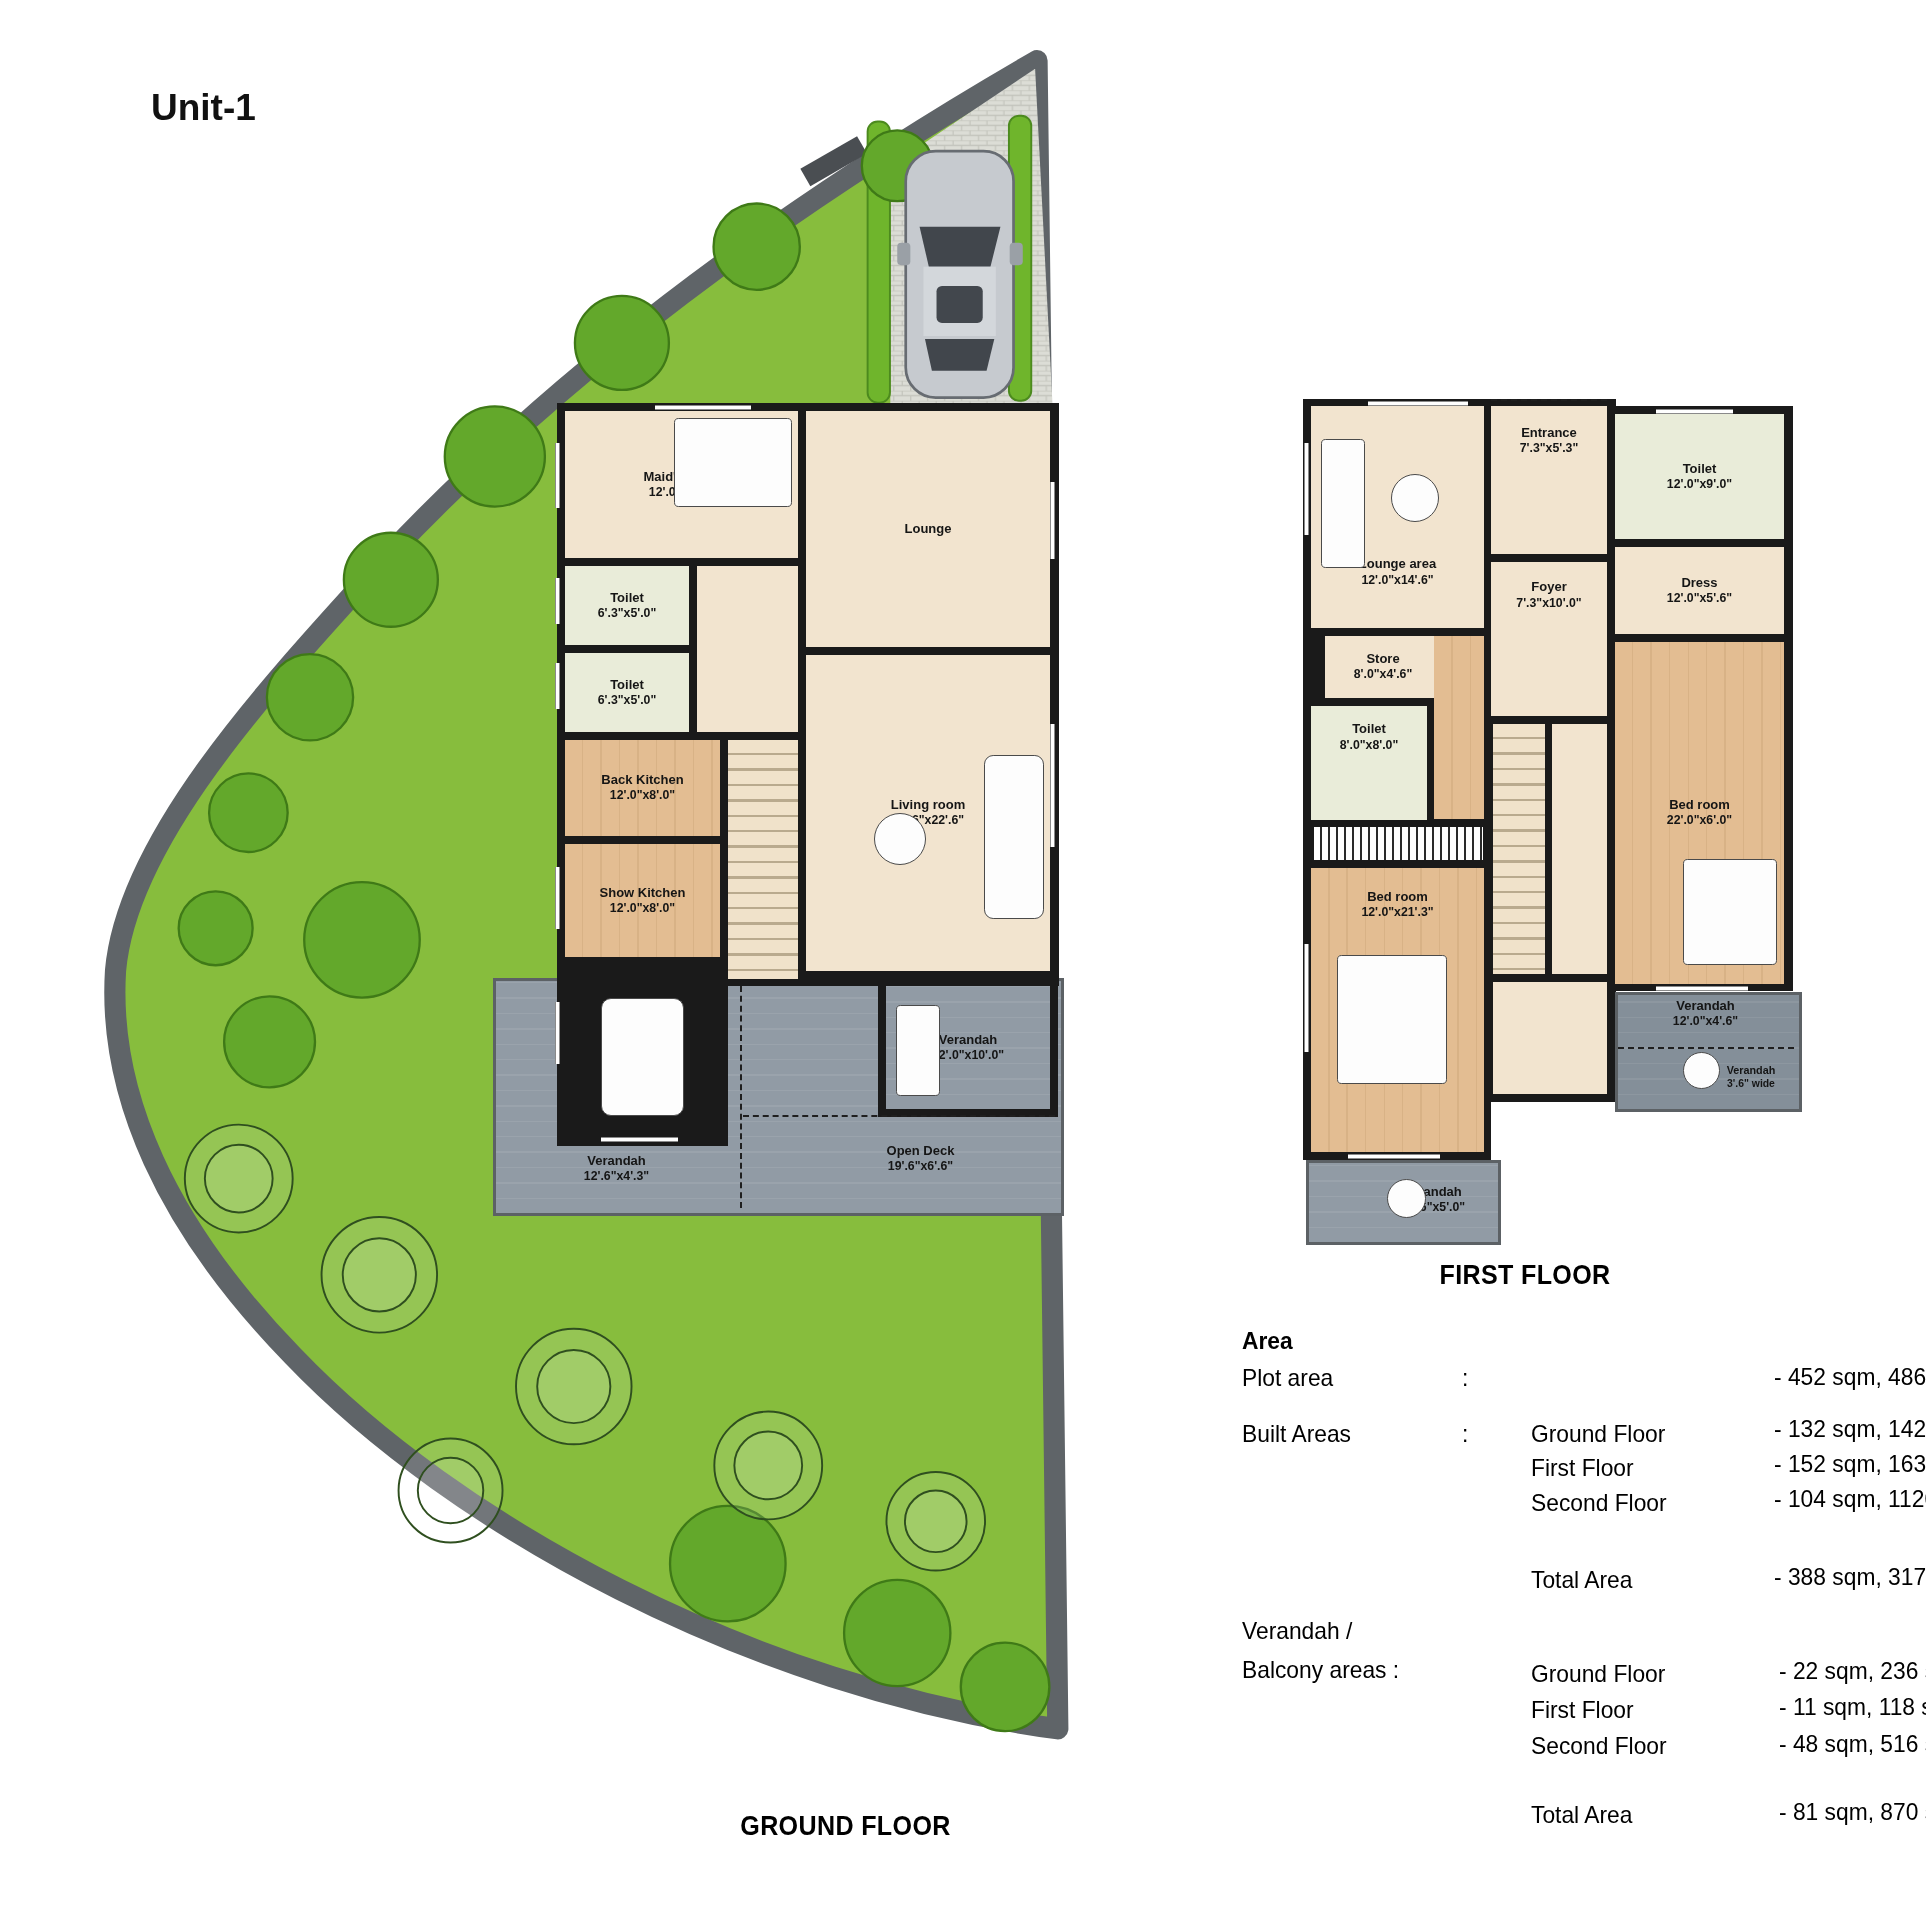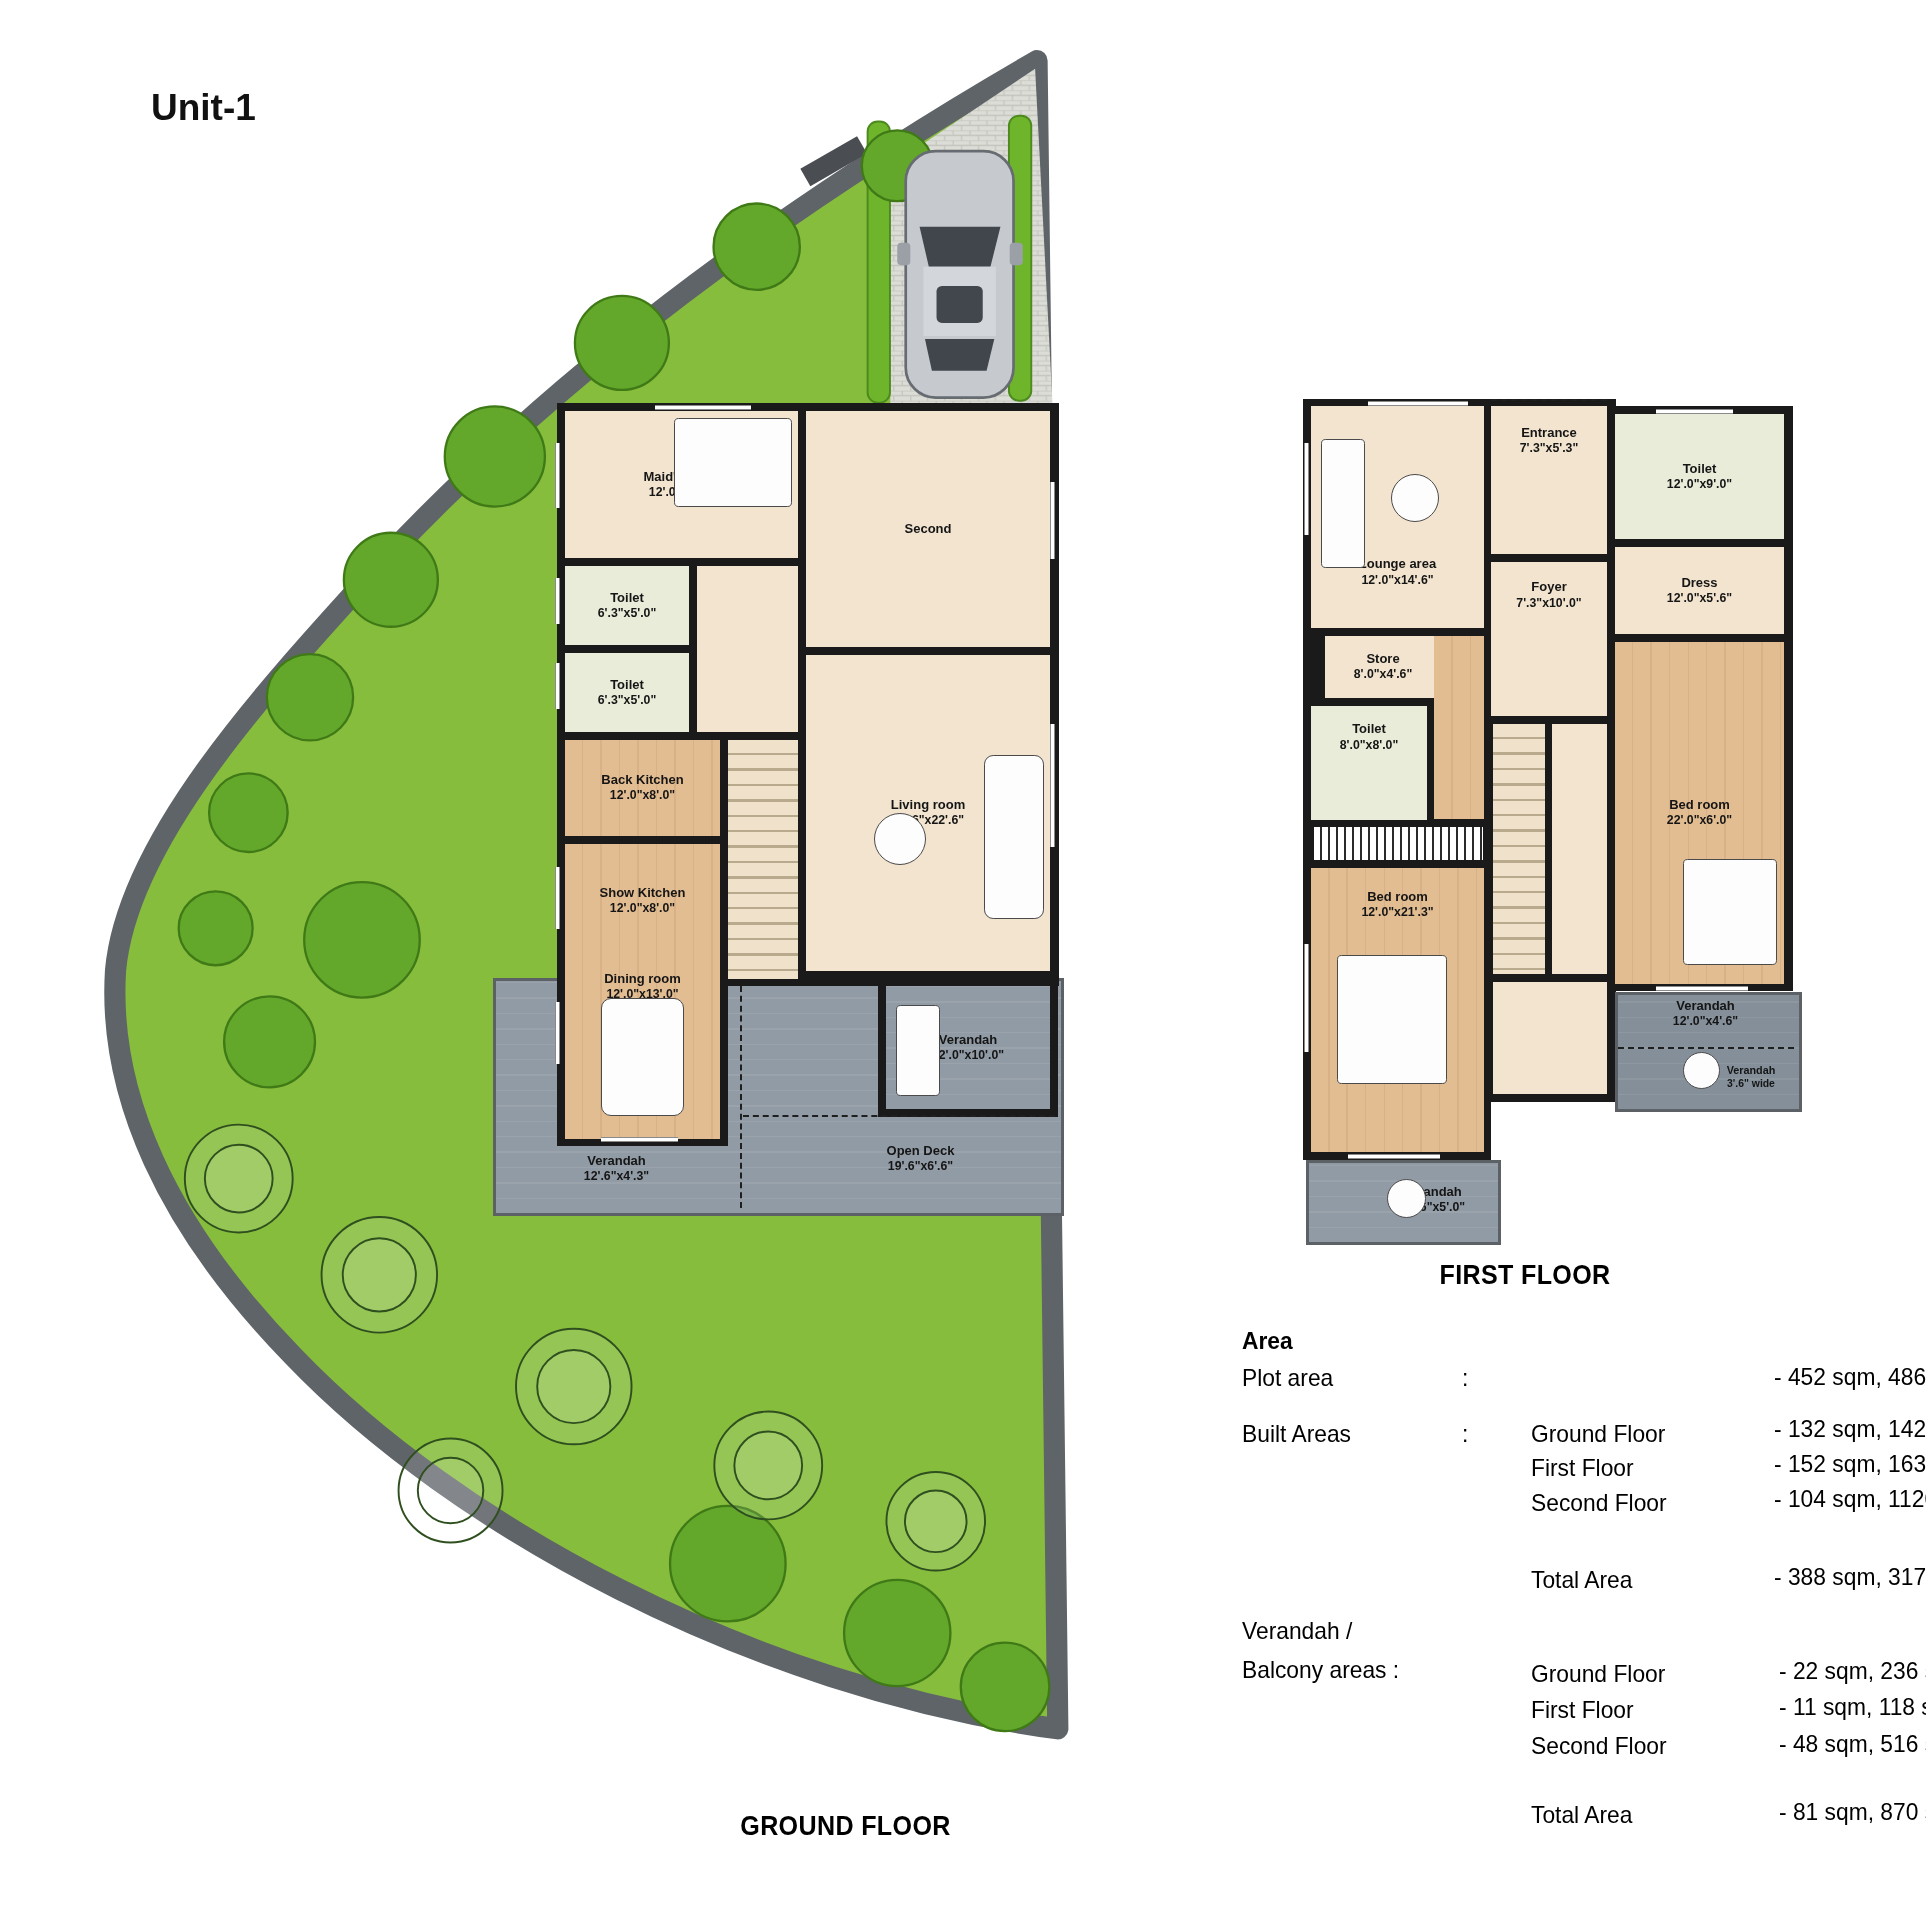--- a/index.html
+++ b/index.html
@@ -121,26 +121,22 @@
   <div class="r cream" style="left:697px;top:566px;width:101px;height:166px"></div>
   <div class="r wood" style="left:565px;top:740px;width:155px;height:96px">
     <span class="nm">Back Kitchen</span>
     <span class="dm">12'.0"x8'.0"</span>
   </div>
   <div class="r wood" style="left:565px;top:844px;width:155px;height:113px">
     <span class="nm">Show Kitchen</span>
     <span class="dm">12'.0"x8'.0"</span>
   </div>
   <div class="r stair" style="left:728px;top:740px;width:70px;height:239px"></div>
-  <div class="r wood jt" style="left:565px;top:948px;width:155px;height:191px;padding-top:23px">
-    <span class="nm">Dining room</span>
-    <span class="dm">12'.0"x13'.0"</span>
-  </div>
   <div class="r cream" style="left:806px;top:411px;width:244px;height:236px">
-    <span class="nm">Second</span>
+    <span class="nm">Lounge</span>
   </div>
   <div class="r cream" style="left:806px;top:655px;width:244px;height:316px">
     <span class="nm">Living room</span>
     <span class="dm">19'.6"x22'.6"</span>
   </div>
   <div class="r gray" style="left:886px;top:986px;width:164px;height:123px">
     <span class="nm">Verandah</span>
     <span class="dm">12'.0"x10'.0"</span>
   </div>
 

